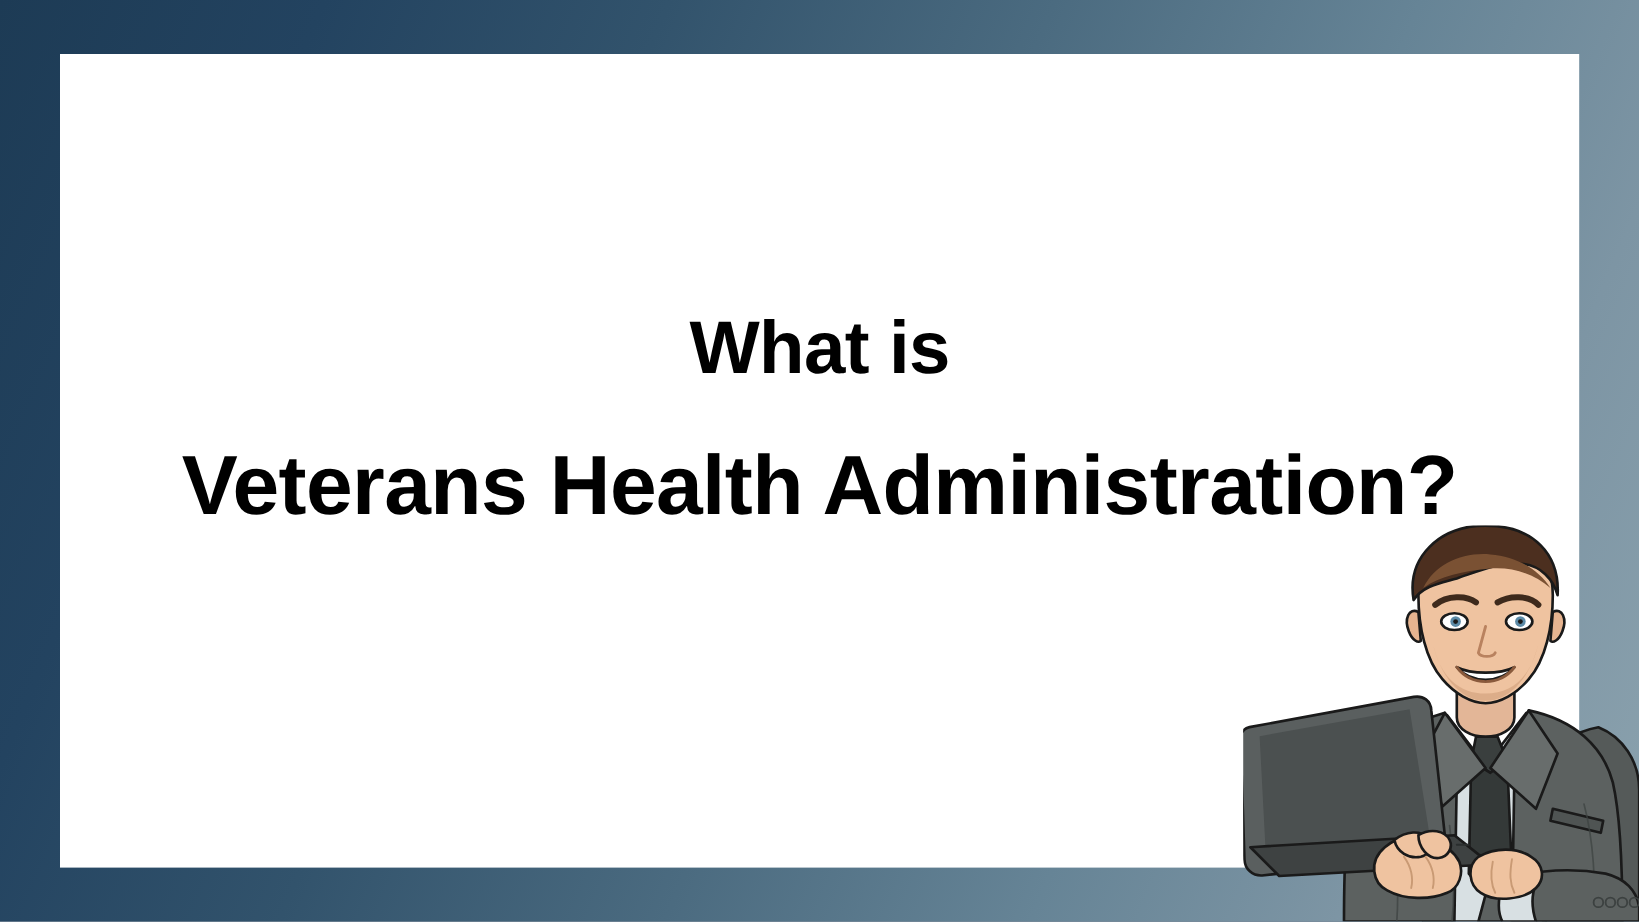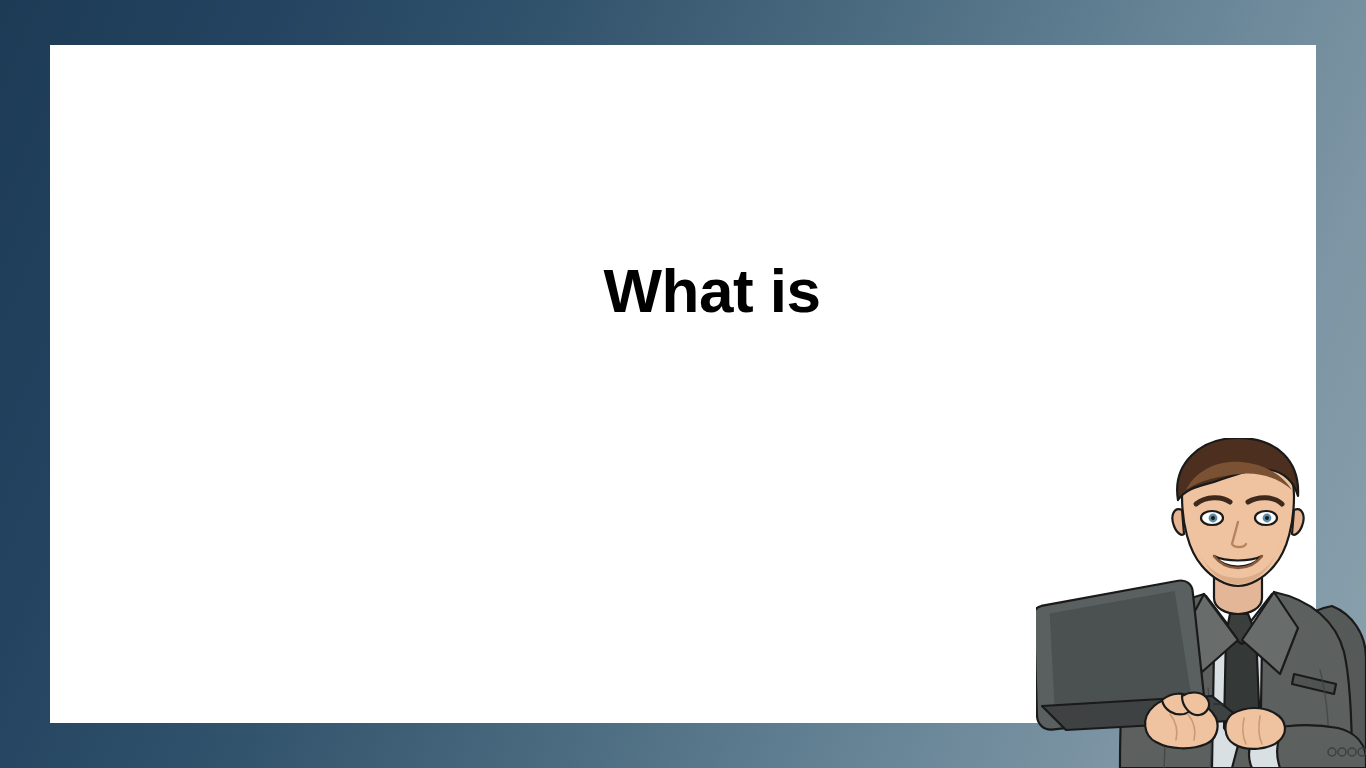--- a/index.html
+++ b/index.html
@@ -32,21 +32,20 @@
     background:#ffffff;
   }
 
   
   #title-block{
     position:absolute;
     left:50px; top:255px;
     width:1266px;
     text-align:center;
     color:#000000;
-    margin-left:29px;
   }
   .title-line1{
     font-size:62px;
     font-weight:bold;
     letter-spacing:-0.5px;
     line-height:1.15;
     white-space:nowrap;
   }
   .title-line2{
     font-size:70px;
@@ -68,20 +67,21 @@
 </style>
 </head>
 <body>
 
 <div id="slide-background"></div>
 
 <div id="content-panel"></div>
 
 <div id="title-block">
   <div class="title-line1">What is</div>
+  <div class="title-line2">Veterans Health Administration?</div>
 </div>
 
 <div id="businessman-illustration">
   <svg viewBox="0 0 330 330" xmlns="http://www.w3.org/2000/svg">
     <defs>
       <clipPath id="clipAll">
           <rect x="0" y="0" width="330" height="330"></rect>
         </clipPath>
     </defs>
     <g clip-path="url(#clipAll)" stroke="#1a1a1a" stroke-width="2.2" stroke-linejoin="round" stroke-linecap="round">

